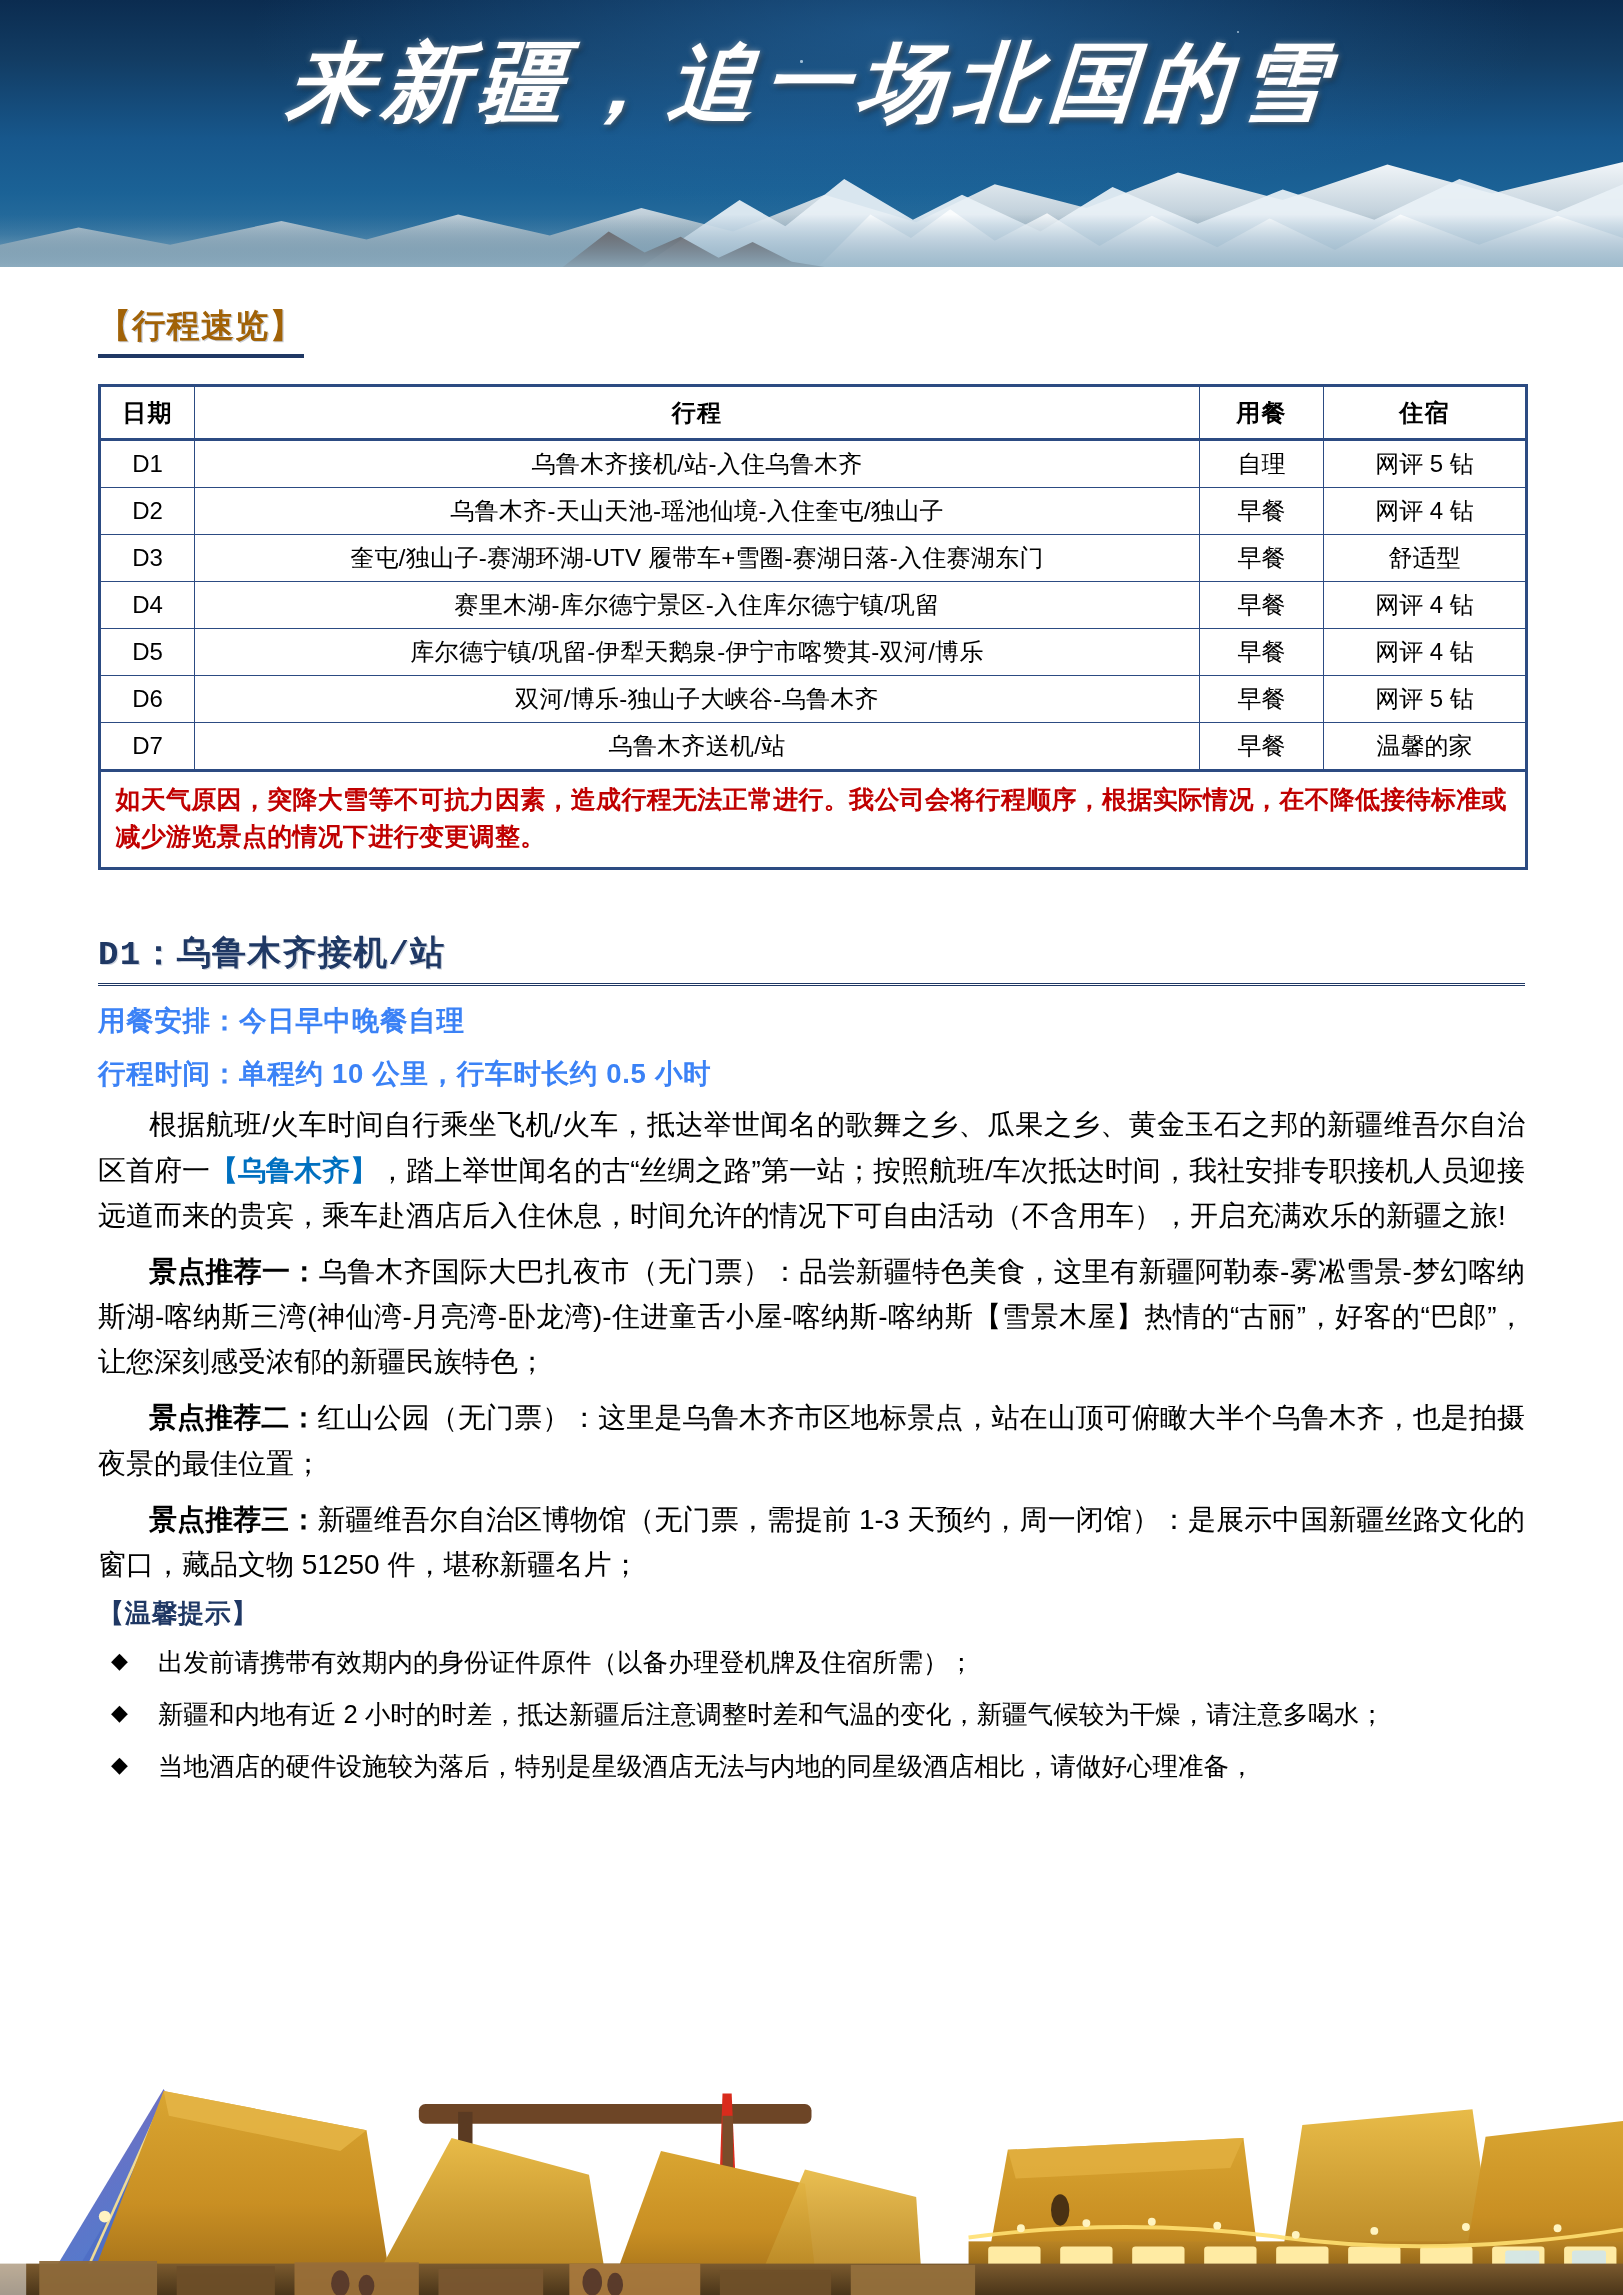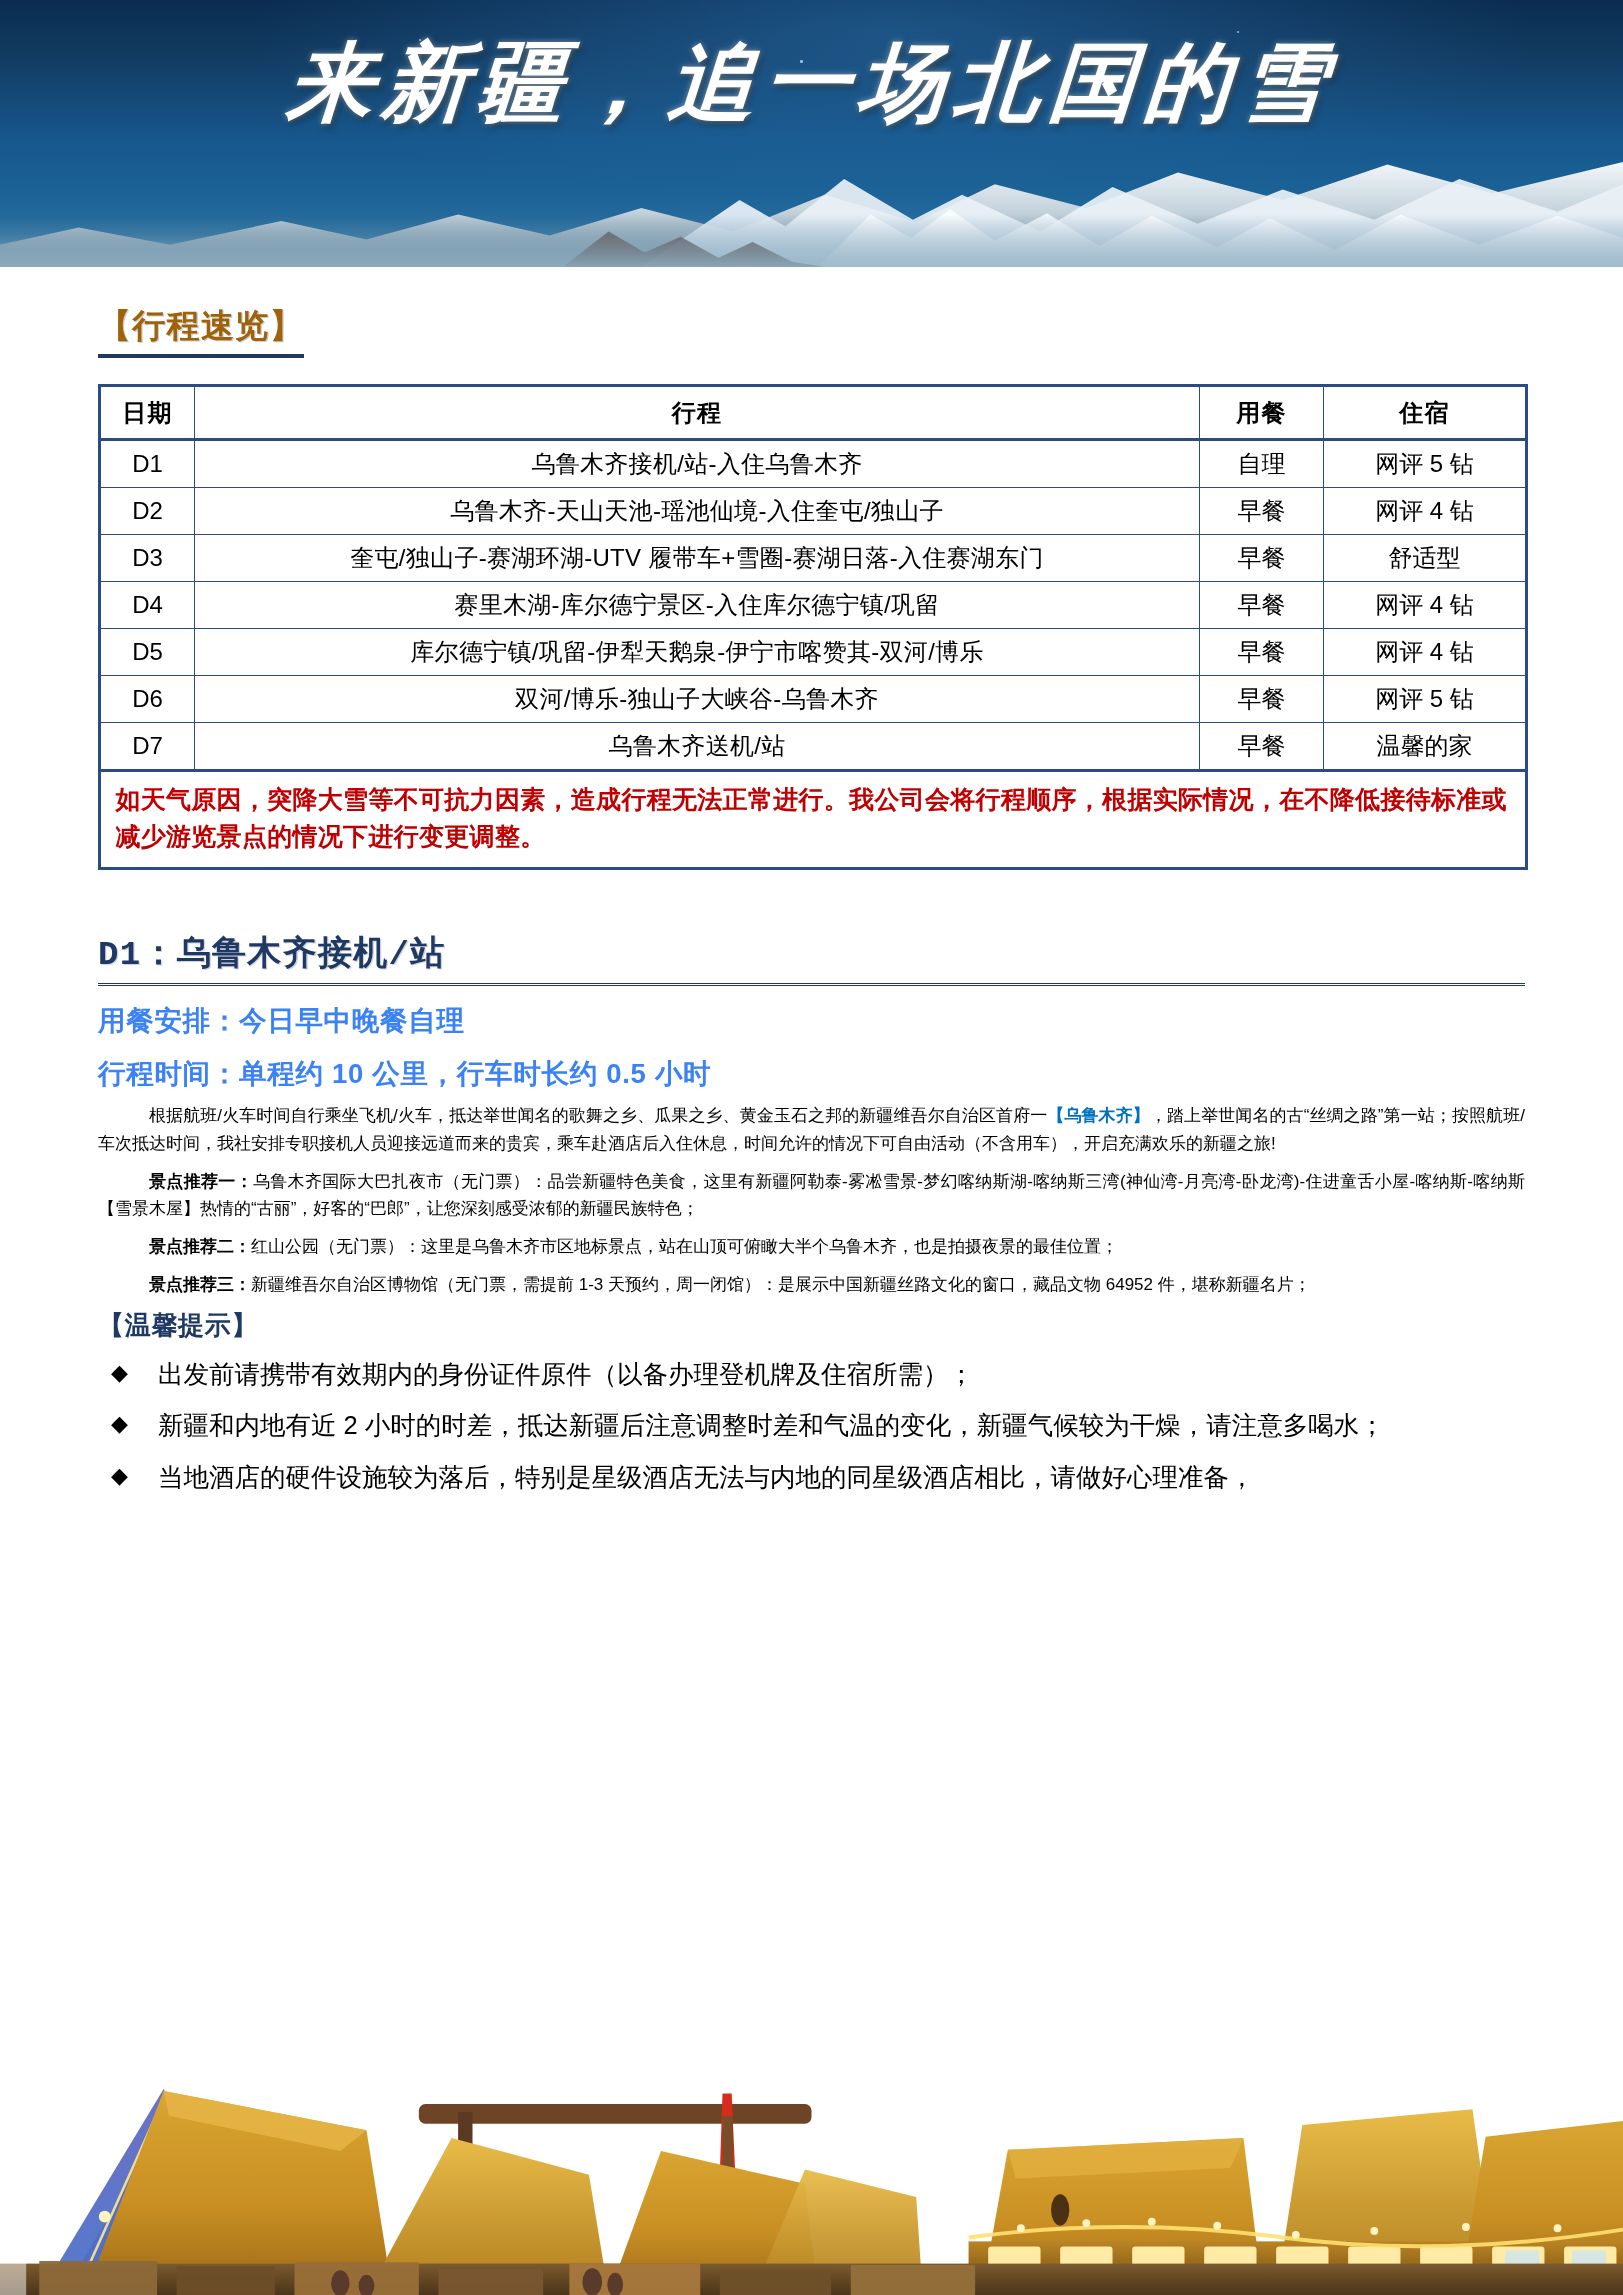--- a/index.html
+++ b/index.html
@@ -146,21 +146,21 @@
   .meta-line {
     margin-top: 17px;
     font-size: 27.5px;
     font-weight: 700;
     color: #3b82f6;
     letter-spacing: 0.7px;
   }
 
   p.body-par {
     margin: 10.5px 0 0 0;
-    font-size: 17px;
+    font-size: 28px;
     line-height: 1.62;
     text-align: justify;
     text-justify: inter-ideograph;
     text-indent: 51px;
   }
   .hl-blue {
     color: #0070C0;
     font-weight: 700;
   }
   .rec-label { font-weight: 700; }
@@ -329,21 +329,21 @@
   <div class="meta-line">
     <span>行程时间：</span><span>单程约 10 公里，行车时长约 0.5 小时</span>
   </div>
 
   <p class="body-par"><span>根据航班/火车时间自行乘坐飞机/火车，抵达举世闻名的歌舞之乡、瓜果之乡、黄金玉石之邦的新疆维吾尔自治区首府一</span><span class="hl-blue">【乌鲁木齐】</span><span>，踏上举世闻名的古“丝绸之路”第一站；按照航班/车次抵达时间，我社安排专职接机人员迎接远道而来的贵宾，乘车赴酒店后入住休息，时间允许的情况下可自由活动（不含用车），开启充满欢乐的新疆之旅!</span></p>
 
   <p class="body-par"><span class="rec-label">景点推荐一：</span><span>乌鲁木齐国际大巴扎夜市（无门票）：品尝新疆特色美食，这里有新疆阿勒泰-雾凇雪景-梦幻喀纳斯湖-喀纳斯三湾(神仙湾-月亮湾-卧龙湾)-住进童舌小屋-喀纳斯-喀纳斯【雪景木屋】热情的“古丽”，好客的“巴郎”，让您深刻感受浓郁的新疆民族特色；</span></p>
 
   <p class="body-par"><span class="rec-label">景点推荐二：</span><span>红山公园（无门票）：这里是乌鲁木齐市区地标景点，站在山顶可俯瞰大半个乌鲁木齐，也是拍摄夜景的最佳位置；</span></p>
 
-  <p class="body-par"><span class="rec-label">景点推荐三：</span><span>新疆维吾尔自治区博物馆（无门票，需提前 1-3 天预约，周一闭馆）：是展示中国新疆丝路文化的窗口，藏品文物 64952 件，堪称新疆名片；</span></p>
+  <p class="body-par"><span class="rec-label">景点推荐三：</span><span>新疆维吾尔自治区博物馆（无门票，需提前 1-3 天预约，周一闭馆）：是展示中国新疆丝路文化的窗口，藏品文物 51250 件，堪称新疆名片；</span></p>
 
   <div class="tips-title">【温馨提示】</div>
 
   <ul class="tips">
     <li>
       <span class="dia">◆</span><span>出发前请携带有效期内的身份证件原件（以备办理登机牌及住宿所需）；</span>
     </li>
     <li>
       <span class="dia">◆</span><span>新疆和内地有近 2 小时的时差，抵达新疆后注意调整时差和气温的变化，新疆气候较为干燥，请注意多喝水；</span>
     </li>

